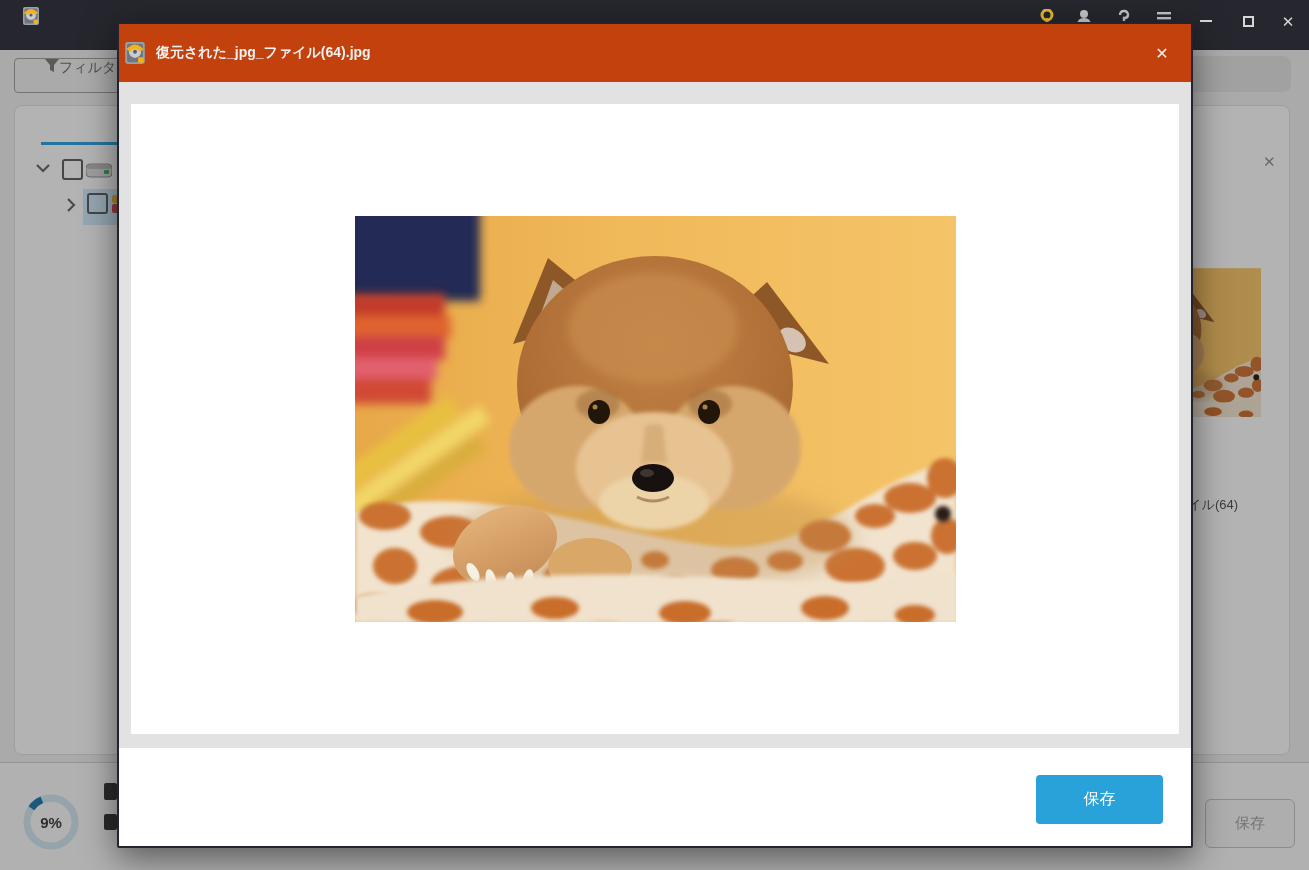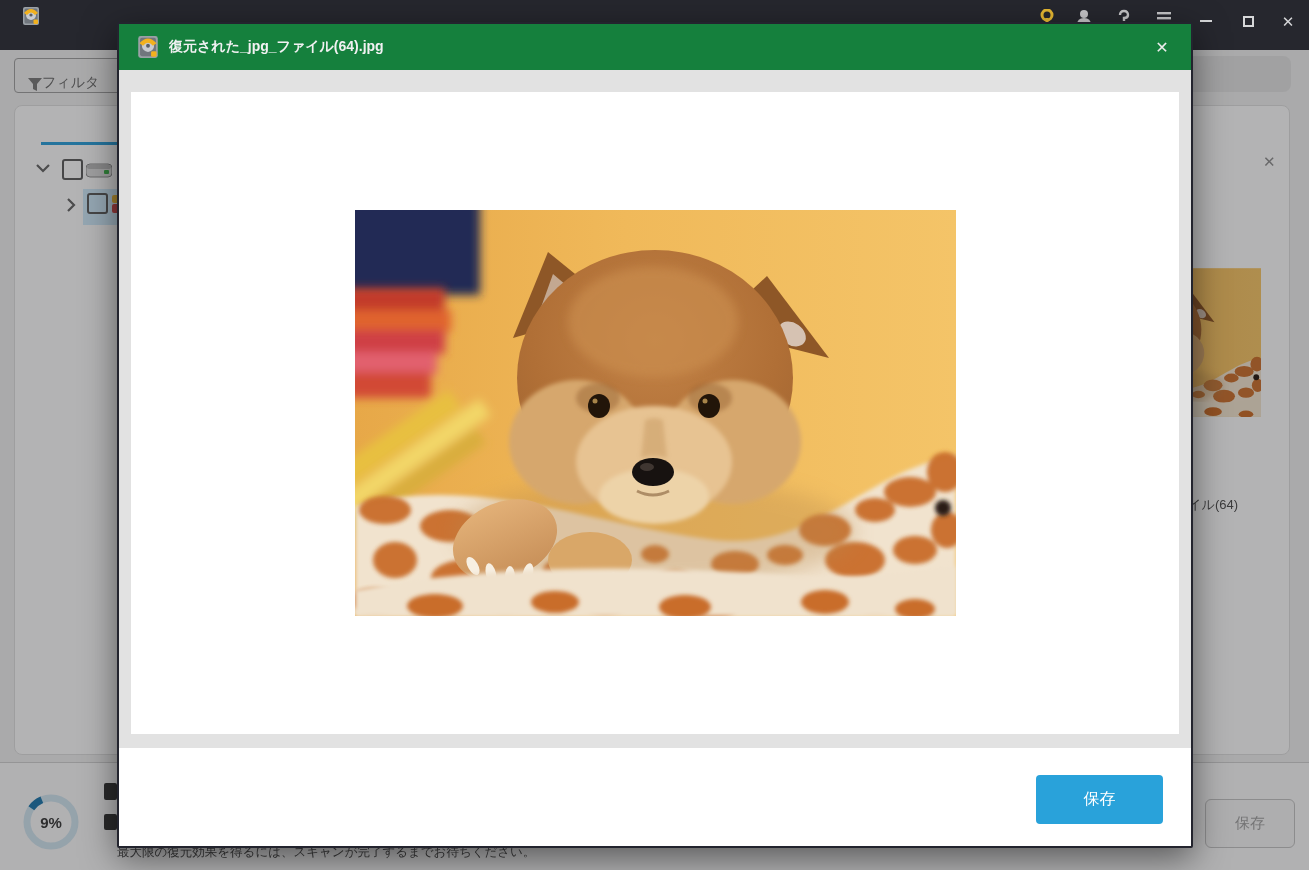--- a/index.html
+++ b/index.html
@@ -12,42 +12,42 @@
   .app-title { left:53px; top:9px; font-size:13px; font-weight:bold; color:#c9cacd; letter-spacing:.2px; white-space:nowrap; }
   .tb-icon { top:8px; width:18px; height:18px; display:flex; align-items:center; justify-content:center; }
   .win-ctl { top:11px; width:20px; height:20px; color:#d6d7d9; display:flex; align-items:center; justify-content:center; cursor:default; }
   .min-glyph { width:12px; height:0; border-top:2px solid #d6d7d9; }
   .max-glyph { width:11px; height:11px; border:2px solid #d6d7d9; }
   .x-glyph { font-size:15px; line-height:1; }
 
   
   .client { left:0; top:50px; width:1309px; height:820px; background:#ececec; }
   .filter-btn { left:14px; top:8px; width:122px; height:35px; border:1px solid #9f9f9f; border-radius:4px;
-    display:flex; align-items:flex-end; padding-left:13px; color:#6a6a6a; font-size:14px; }
+    display:flex; align-items:flex-start; padding-left:30px; color:#6a6a6a; font-size:14px; }
   .search-stub { left:1150px; top:6px; width:141px; height:36px; background:#e0e0e0; border-radius:8px; }
   .card { left:14px; top:55px; width:1276px; height:650px; background:#fafafa; border:1px solid #dcdcdc; border-radius:8px; }
   .tab-path { left:26px; top:20px; width:108px; height:28px; text-align:right; font-size:15px; color:#2f9fd9; line-height:28px;font-weight:bold; }
   .tab-underline { left:26px; top:36px; width:108px; height:3px; background:#2f9fd9; }
   .checkbox { width:21px; height:21px; border:2px solid #5d5d5d; border-radius:3px; background:transparent; }
   .sel-highlight { left:68px; top:83px; width:54px; height:36px; background:#cde7f7; }
   .tree-caret { color:#666; }
   .thumb-caption { width:220px; text-align:center; font-size:13px; color:#4f4f4f; white-space:nowrap; }
   .bottom-bar { left:0; top:712px; width:1309px; height:108px; background:#f6f6f6; border-top:1px solid #cfcfcf; }
   .frag { width:13px; background:#202020; border-radius:2px; opacity:.9; }
   .hint-text { left:117px; top:81px; font-size:12.5px; color:#4e4e4e; white-space:nowrap; }
   .save-disabled { left:1205px; top:36px; width:90px; height:49px; border:1px solid #c2c2c2; background:#f2f2f2;
     border-radius:6px; color:#a0a0a0; font-size:15px; display:flex; align-items:center; justify-content:center; }
 
   
   .dim { left:0; top:50px; width:1309px; height:820px; background:rgba(16,17,21,.30); z-index:40; }
 
   
   .modal { left:117px; top:22px; width:1076px; height:826px; z-index:100; border:2px solid #23242e; border-radius:2px;
     box-shadow:0 10px 34px rgba(0,0,0,.5); display:flex; flex-direction:column; background:#e2e2e2; }
-  .modal-titlebar { height:46px; background:#15803d; display:flex; align-items:center; padding:0 16px 0 18px; flex:0 0 auto; }
+  .modal-titlebar { height:58px; background:#c2410c; display:flex; align-items:center; padding:0 16px 0 5px; flex:0 0 auto; }
   .modal-title { color:#f1f1f2; font-size:14px; font-weight:bold; margin-left:10px; flex:1; white-space:nowrap; overflow:hidden; }
   .modal-close { color:#ececec; font-size:16px; width:26px; height:26px; display:flex; align-items:center; justify-content:center; }
   .modal-body { flex:1; padding:22px 12px 14px 12px; }
   .preview-panel { background:#ffffff; width:100%; height:100%; display:flex; align-items:center; justify-content:center; }
   .modal-footer { flex:0 0 98px; background:#ffffff; position:relative; }
   .save-primary { position:absolute; right:28px; top:27px; width:127px; height:49px; background:#29a2da; border:none;
     border-radius:4px; color:#ffffff; font-size:16px; display:flex; align-items:center; justify-content:center; }
 
   svg { display:block; }
 </style>
@@ -268,21 +268,20 @@
   <div class="abs thumb-caption" style="left:1041px; top:446px">復元された_jpg_ファイル(64)</div>
 
   <div class="abs bottom-bar">
     <svg class="abs" style="left:20px; top:28px" width="62" height="62" viewBox="0 0 62 62">
       <circle cx="31" cy="31" r="24" fill="none" stroke="#cfe2ed" stroke-width="7"></circle>
       <circle cx="31" cy="31" r="24" fill="none" stroke="#2178ab" stroke-width="7" stroke-dasharray="13.6 137.2" transform="rotate(215 31 31)" stroke-linecap="butt"></circle>
       <text x="31" y="37" text-anchor="middle" font-size="15" font-weight="bold" fill="#3b3b3b">9%</text>
     </svg>
     <div class="abs frag" style="left:104px; top:20px; height:17px"></div>
     <div class="abs frag" style="left:104px; top:51px; height:16px"></div>
-    <div class="abs hint-text">最大限の復元効果を得るには、スキャンが完了するまでお待ちください。</div>
     <div class="abs save-disabled">保存</div>
   </div>
 </div>
 
 <div class="abs dim"></div>
 
 <div class="abs modal">
   <div class="modal-titlebar">
     <svg width="22" height="26" viewBox="0 0 18 18">
         <use href="#minitool-logo"></use>

